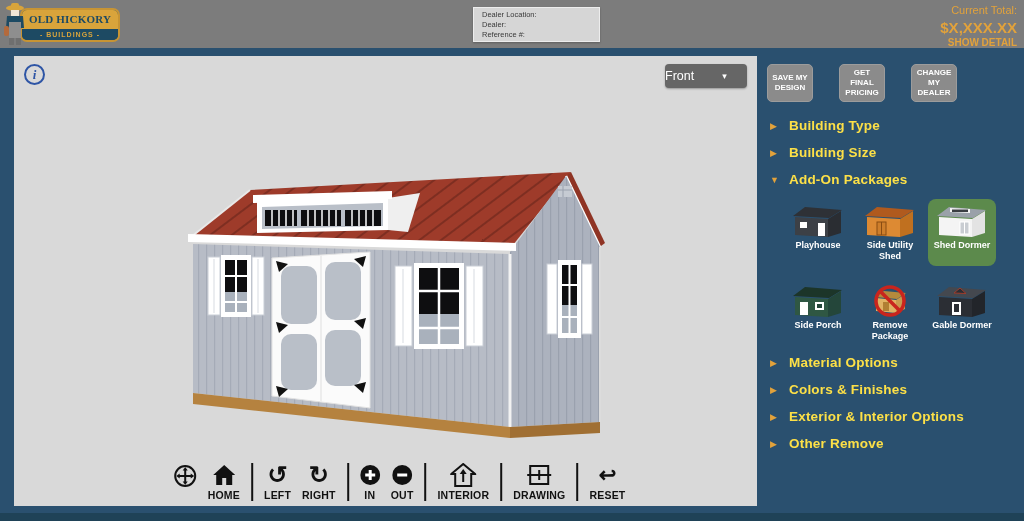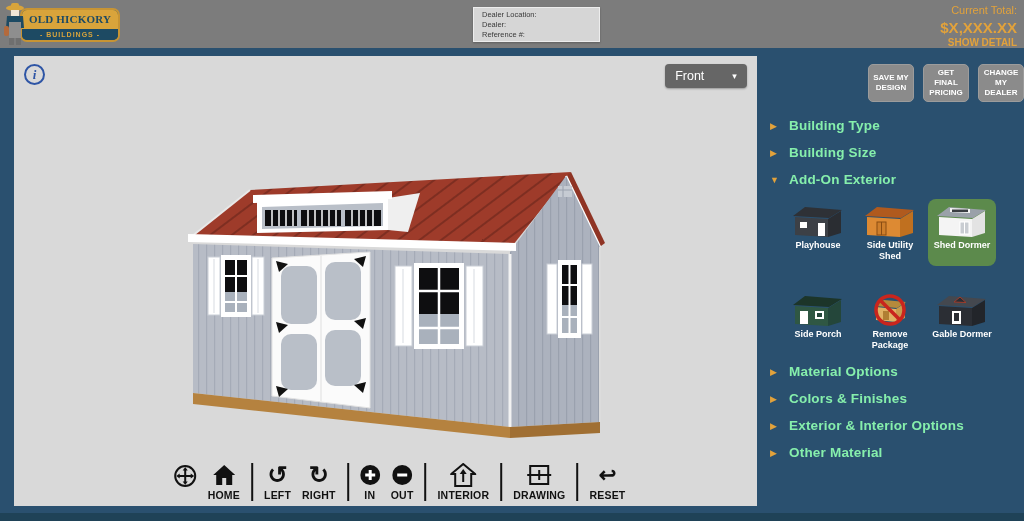--- a/index.html
+++ b/index.html
@@ -24,46 +24,46 @@
   .total-amount { font-size:15px; font-weight:bold; margin-top:3px; }
   .total-link { font-size:10px; font-weight:bold; margin-top:1px; cursor:pointer; }
 
   
   .canvas { position:absolute; left:14px; top:56px; width:743px; height:450px; background:#D9D9D9; }
   .info-btn { position:absolute; left:10px; top:8px; width:21px; height:21px; border:2px solid #2E55A5;
     border-radius:50%; color:#2E55A5; font-family:"Liberation Serif", serif; font-style:italic;
     font-weight:bold; font-size:13px; text-align:center; line-height:17px; cursor:pointer; }
   .view-select { position:absolute; right:10px; top:8px; width:82px; height:24px; background:#666;
     border-radius:4px; color:#fff; font-size:12.5px; display:flex; align-items:center;
-    justify-content:center; gap:28px; cursor:pointer; box-shadow:0 1px 2px rgba(0,0,0,.3); }
+    justify-content:flex-start; gap:28px; cursor:pointer; box-shadow:0 1px 2px rgba(0,0,0,.3); }
   .view-chevron { font-size:9px; }
   .shed-svg { position:absolute; left:0; top:0; }
 
   
   .toolbar { position:absolute; bottom:5px; left:50%; transform:translateX(-47%); display:flex;
     align-items:flex-end; gap:11px; color:#111; }
   .tb-item { display:flex; flex-direction:column; align-items:center; gap:1px; cursor:pointer; }
   .tb-icon { height:26px; display:flex; align-items:center; justify-content:center; }
   .tb-label { font-size:10.5px; font-weight:bold; letter-spacing:.2px; }
   .tb-divider { width:2px; height:38px; background:#111; }
   .tb-glyph { font-size:24px; font-weight:bold; line-height:24px; }
   .tb-glyph.small { font-size:21px; }
   .pan-wrap { align-self:center; margin-bottom:8px; cursor:pointer; }
 
   
   .sidebar { position:absolute; left:762px; top:56px; width:262px; height:455px; }
-  .sb-actions { display:flex; gap:9px; margin:8px 0 0 5px;justify-content:flex-end; }
+  .sb-actions { display:flex; gap:26px; margin:8px 0 0 5px; }
   .sb-btn { width:46px; min-height:34px; background:#8B8B8B; border:1px solid #9C9C9C; border-radius:5px;
     color:#fff; font-size:8px; font-weight:bold; text-align:center; line-height:1.25; padding:3px 1px;
     display:flex; align-items:center; justify-content:center; cursor:pointer; }
   .menu { margin-top:16px; }
   .menu-item { display:flex; align-items:center; gap:9px; margin:0 0 12px 8px; cursor:pointer; }
   .menu-arrow { color:#E2A23B; font-size:9px; width:10px; }
-  .menu-label { color:#86efac; font-size:13.5px; font-weight:bold; letter-spacing:.2px; }
-  .pkg-grid { display:grid; grid-template-columns:repeat(3,72px); margin:2px 0 10px 22px; row-gap:22px; }
+  .menu-label { color:#fde047; font-size:13.5px; font-weight:bold; letter-spacing:.2px; }
+  .pkg-grid { display:grid; grid-template-columns:repeat(3,72px); margin:2px 0 10px 22px; row-gap:13px; }
   .pkg { width:68px; padding:4px 1px 3px; border-radius:8px; text-align:center; cursor:pointer; }
   .pkg.selected { background:#5C8A4C; }
   .pkg-icon { height:36px; display:flex; align-items:center; justify-content:center; }
   .pkg-label { font-size:9px; font-weight:bold; color:#fff; line-height:1.25; margin-top:1px; }
 
   .bottom-strip { position:absolute; left:0; bottom:0; width:1024px; height:8px; background:#1F4257; }
 </style>
 </head>
 <body>
 
@@ -323,21 +323,21 @@
     <div class="menu-item">
       <span class="menu-arrow">▶</span>
       <span class="menu-label">Building Type</span>
     </div>
     <div class="menu-item">
       <span class="menu-arrow">▶</span>
       <span class="menu-label">Building Size</span>
     </div>
     <div class="menu-item">
       <span class="menu-arrow">▼</span>
-      <span class="menu-label">Add-On Exterior</span>
+      <span class="menu-label">Add-On Packages</span>
     </div>
 
     <div class="pkg-grid">
       <div class="pkg">
         <div class="pkg-icon">
           <svg width="52" height="34" viewBox="0 0 52 34">
             <polygon points="1,12 13,3 50,6 37,14" fill="#2E3136"></polygon>
             <polygon points="3,13 36,15 36,33 3,31" fill="#3C4046"></polygon>
             <polygon points="36,15 49,7 49,29 36,33" fill="#2A2D32"></polygon>
             <rect x="26" y="19" width="7" height="13" fill="#FFFFFF"></rect>
@@ -421,18 +421,18 @@
     <div class="menu-item">
       <span class="menu-arrow">▶</span>
       <span class="menu-label">Colors &amp; Finishes</span>
     </div>
     <div class="menu-item">
       <span class="menu-arrow">▶</span>
       <span class="menu-label">Exterior &amp; Interior Options</span>
     </div>
     <div class="menu-item">
       <span class="menu-arrow">▶</span>
-      <span class="menu-label">Other Material</span>
+      <span class="menu-label">Other Remove</span>
     </div>
   </div>
 </aside>
 
 <div class="bottom-strip"></div>
 
 </body></html>

